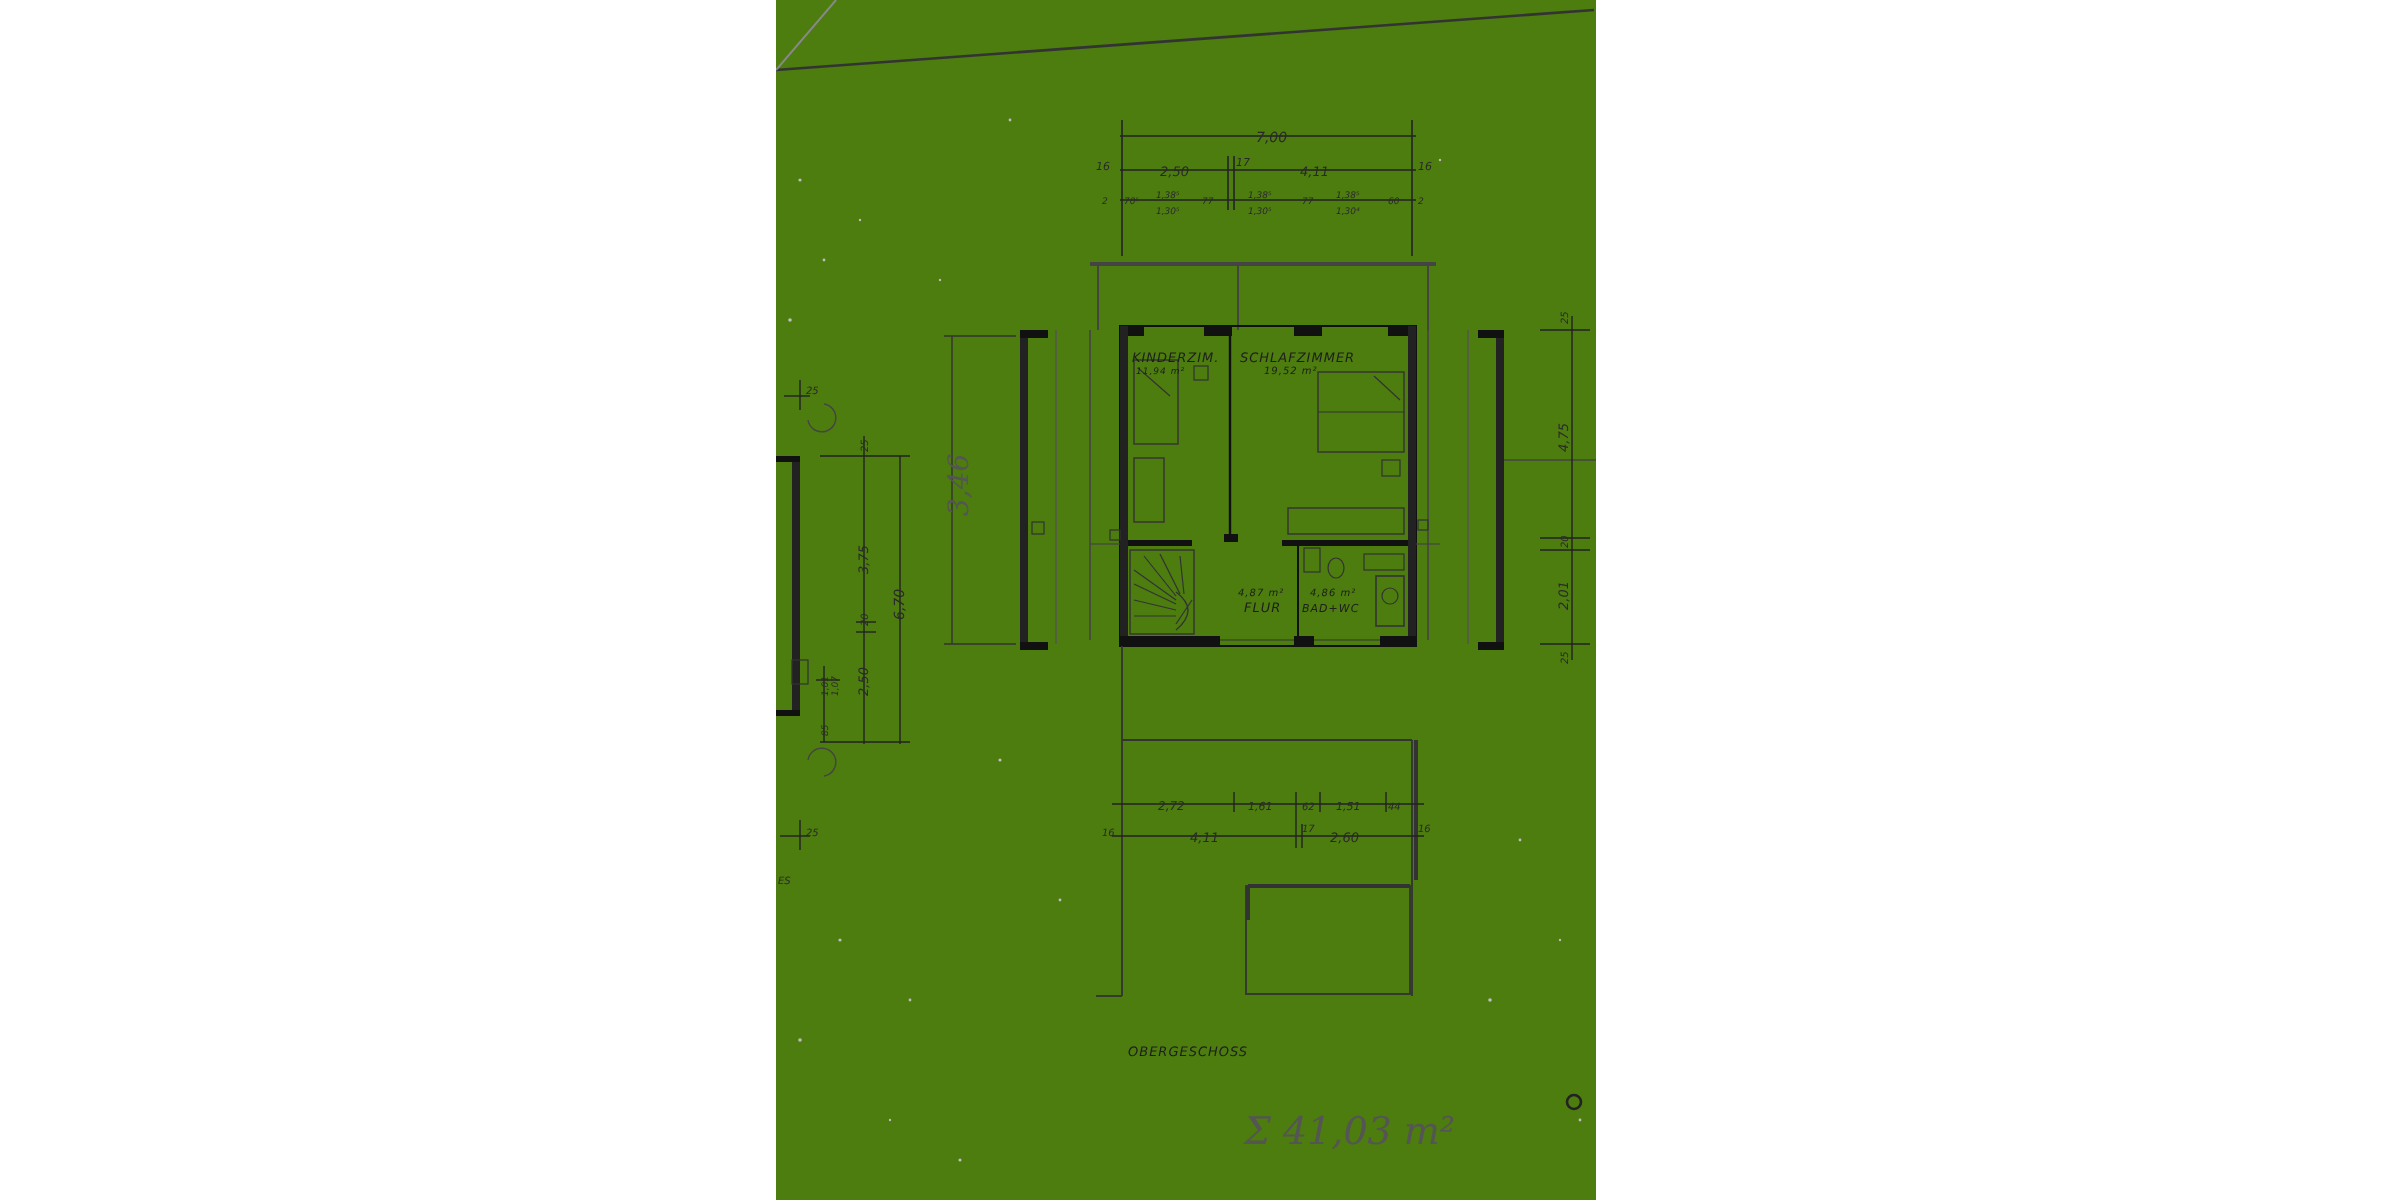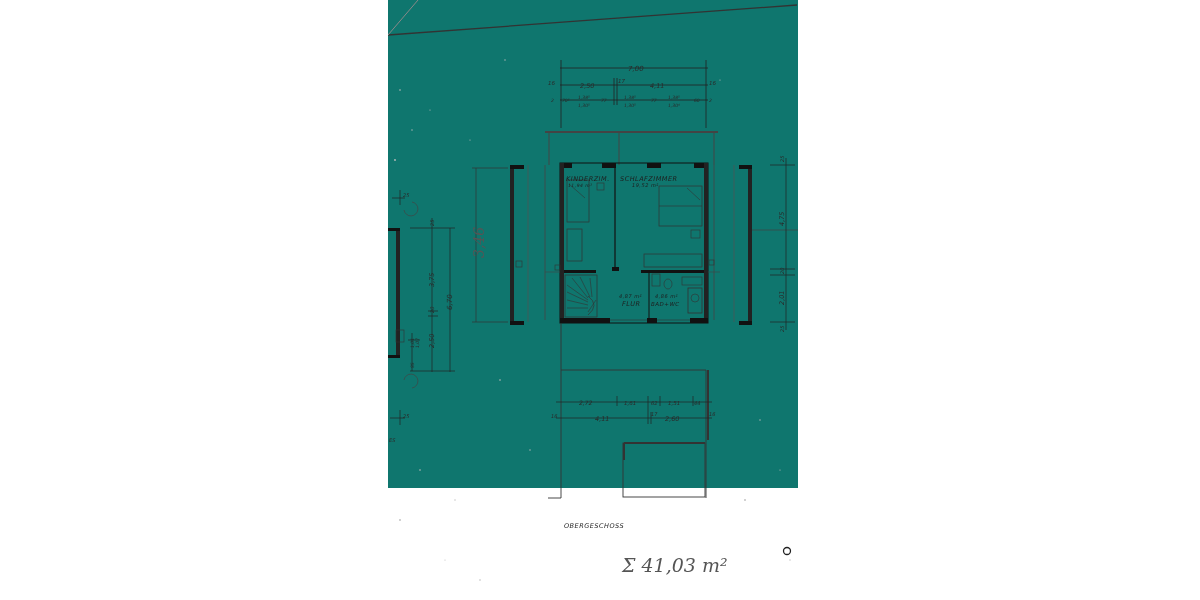--- a/index.html
+++ b/index.html
@@ -1,17 +1,17 @@
 <!DOCTYPE html>
 <html><head>
 <meta charset="utf-8">
 <style>
   html, body { margin:0; padding:0; background:#ffffff; }
   body { width:1200px; height:600px; position:relative; overflow:hidden; font-family:"DejaVu Sans", sans-serif; }
-  #sheet { position:absolute; left:388px; top:0; width:410px; height:488px; background:#0f766e; }
+  #sheet { position:absolute; left:388px; top:0; width:410px; height:600px; background:#4d7c0f; }
   svg { position:absolute; left:0; top:0; }
   .dim { font-family:"DejaVu Sans", sans-serif; font-style:italic; fill:#2a2a2a; }
   .room { font-family:"DejaVu Sans", sans-serif; font-style:italic; fill:#1e1e1e; letter-spacing:0.5px; }
   .hand { font-family:"DejaVu Serif", serif; font-style:italic; fill:#555; }
 </style>
 </head>
 <body>
 
 <div id="sheet">
 <svg width="410" height="600" viewBox="388 0 410 600" xmlns="http://www.w3.org/2000/svg">

